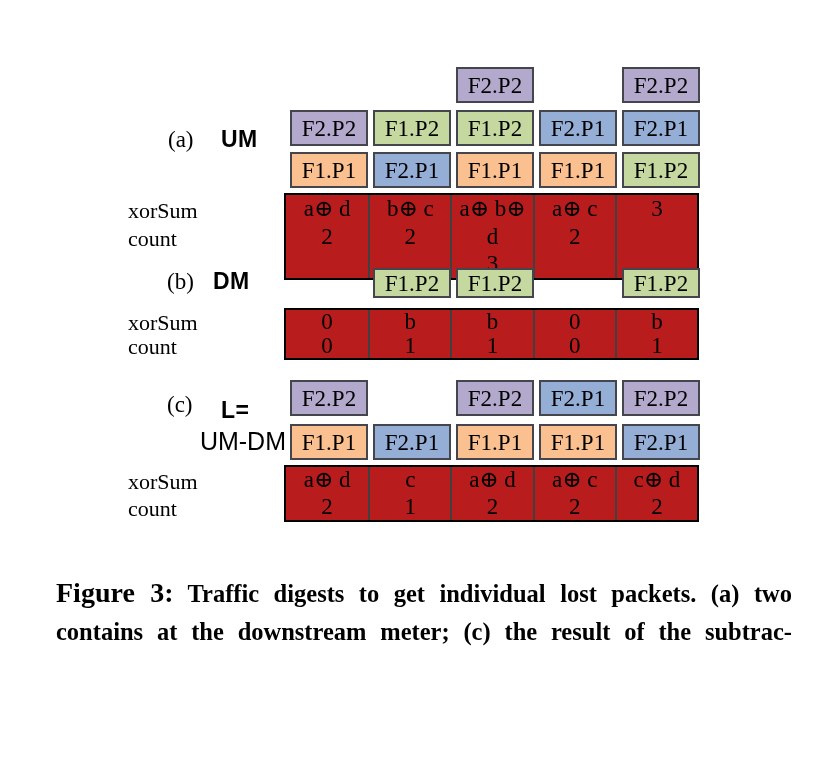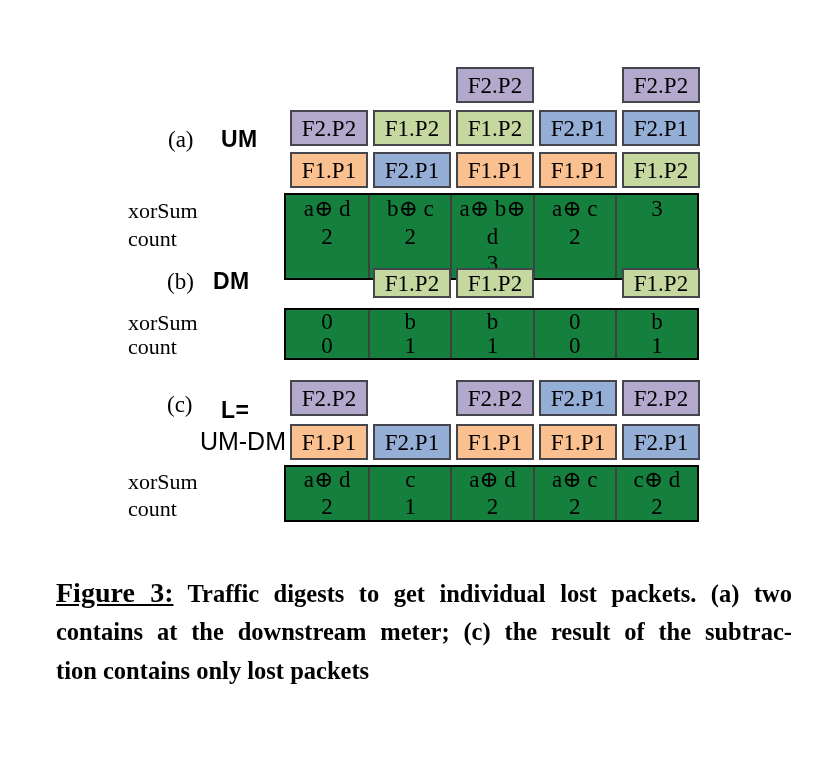--- a/index.html
+++ b/index.html
@@ -17,21 +17,21 @@
     font-size:23px; line-height:1; background:#ddd;
   }
   .pkt.short { height:26px; }
   
   .c0{left:290px}.c1{left:373px}.c2{left:456px}.c3{left:539px}.c4{left:622px}
 
   
   .vtable {
     position:absolute; left:284px; width:415px; box-sizing:border-box;
     border:2px solid #000; display:grid; grid-template-columns:repeat(5,1fr);
-    background:#15803d;
+    background:#b91c1c;
   }
   .vcol { border-left:2px solid #404040; }
   .vcol:first-child { border-left:none; }
   .vline { text-align:center; font-size:23px; }
 
   
   .tag { position:absolute; font-size:23px; }
   .ptitle {
     position:absolute; font-family:"Liberation Sans","DejaVu Sans",sans-serif;
     font-weight:bold; font-size:23px; letter-spacing:0.5px;
@@ -43,21 +43,21 @@
   .rowlabels { position:absolute; left:128px; width:152px; text-align:right; font-size:22px; }
   .rowlabels div { text-align:left; }
 
   
   .caption {
     position:absolute; left:56px; top:574px; width:736px;
     font-weight:bold; font-size:24.5px; line-height:38.4px;
   }
   .cap-line { text-align:justify; text-align-last:justify; }
   .cap-line.last { text-align:left; text-align-last:left; }
-  .figlabel { font-size:28px;text-decoration:underline; }
+  .figlabel { font-size:28px; }
 </style>
 </head>
 <body>
 
 <div class="page">
 
   <div>
     <span class="tag" style="left:168px; top:127px;">(a)</span>
     <span class="ptitle" style="left:213px; top:126px;margin-left:8px;">UM</span>
 
@@ -185,16 +185,15 @@
       </div>
     </div>
   </div>
 
   <div class="caption">
     <div class="cap-line">
       <span class="figlabel">Figure 3:</span>
       <span>Traffic digests to get individual lost packets. (a) two</span>
     </div>
     <div class="cap-line">contains at the downstream meter; (c) the result of the subtrac-</div>
-    <div class="cap-line last">tion contains only lost packets</div>
   </div>
 
 </div>
 
 </body></html>

